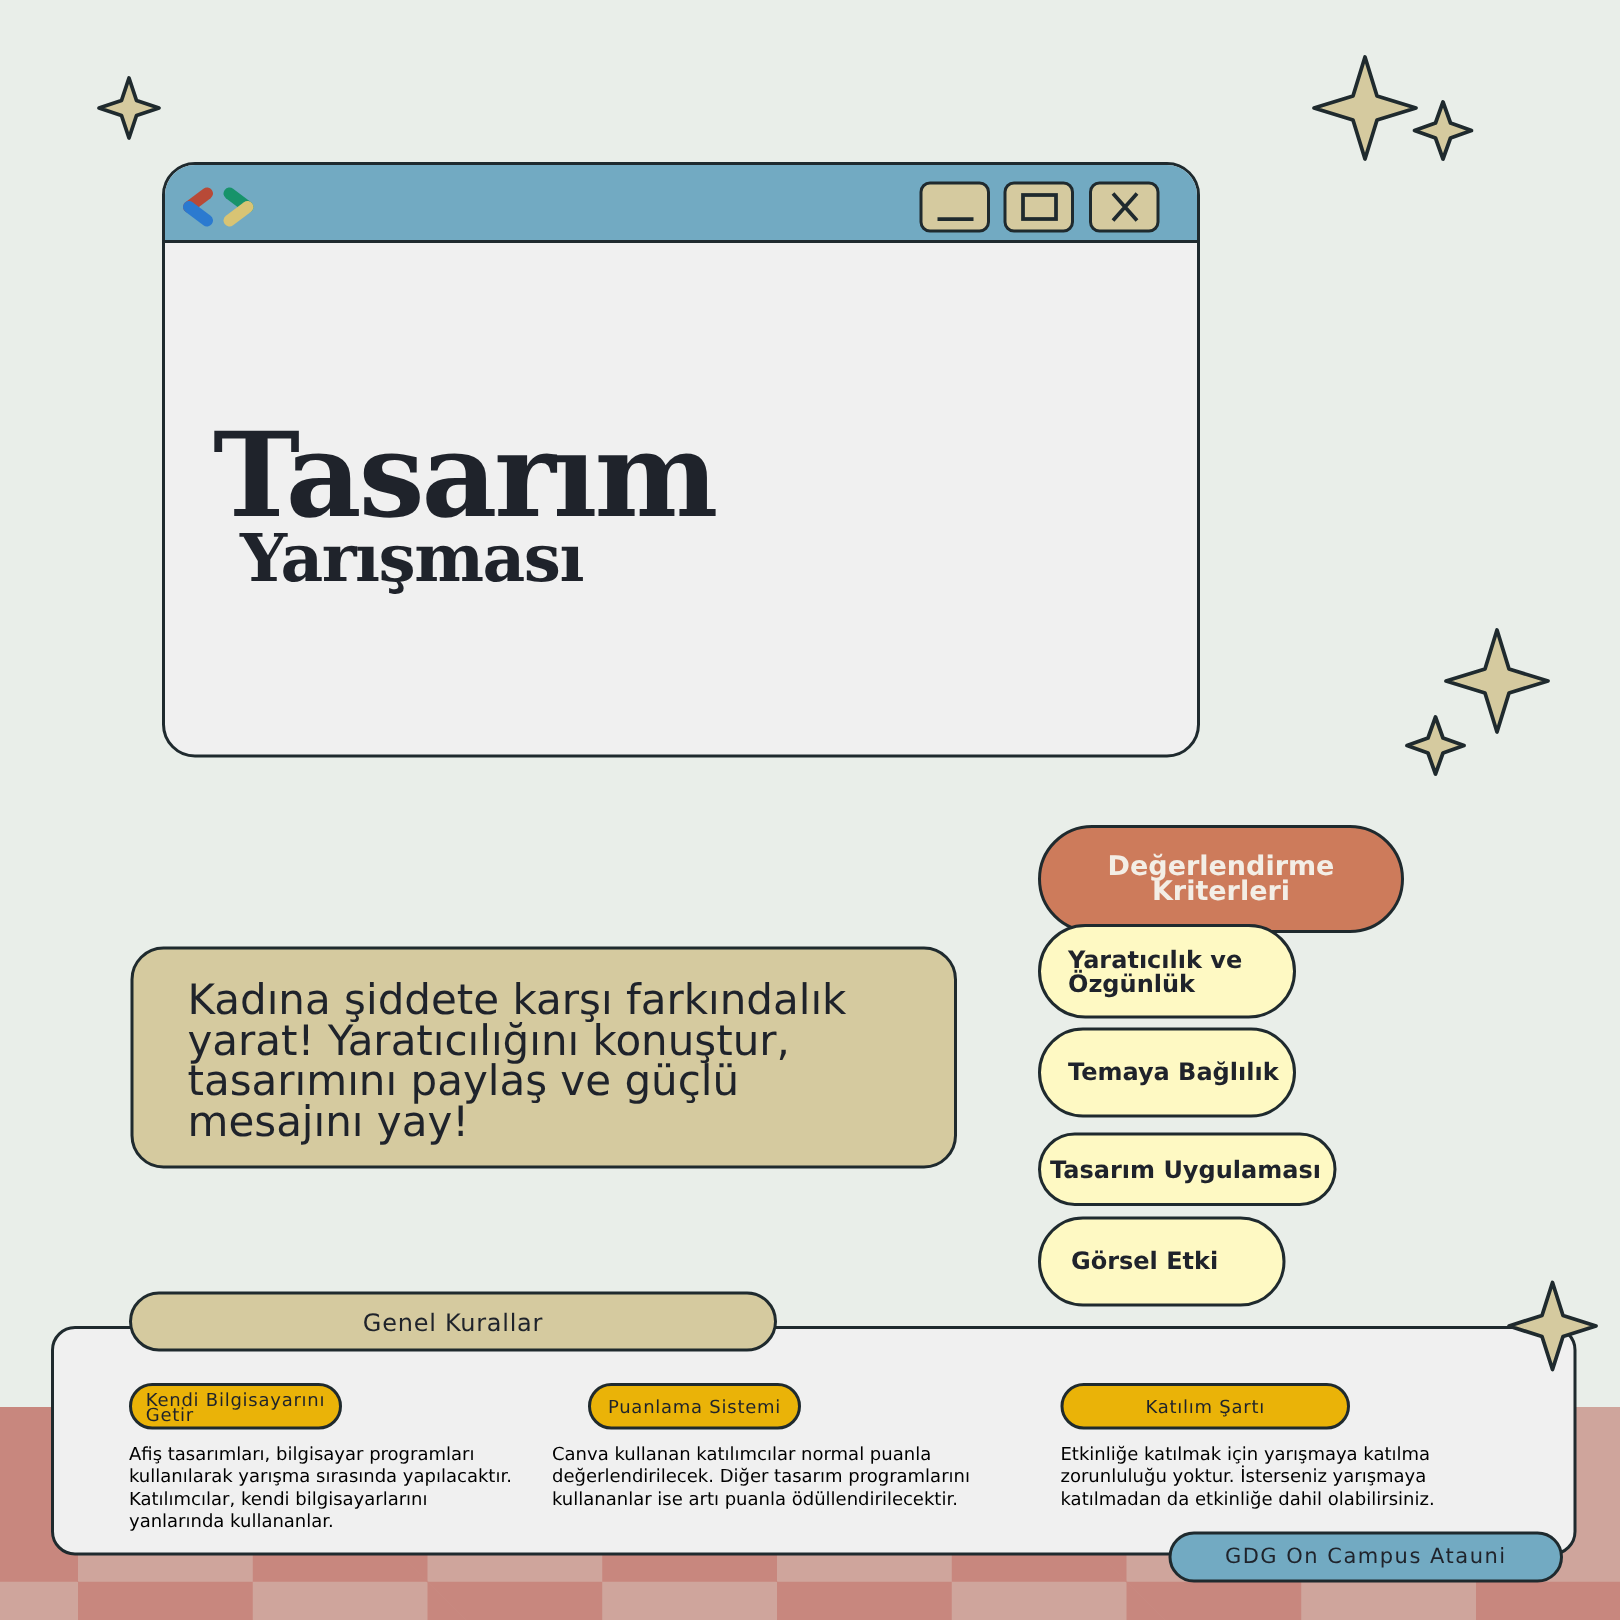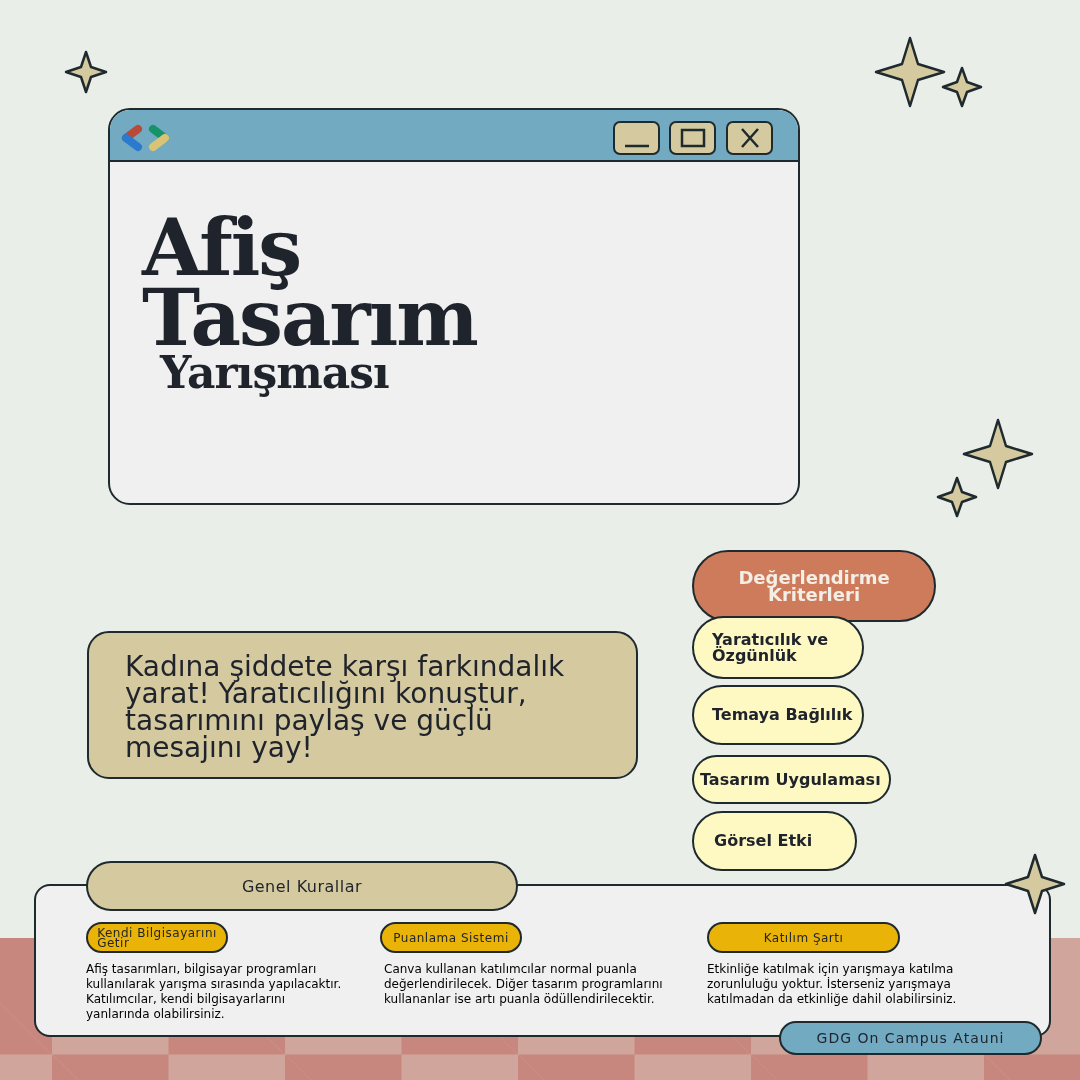--- a/index.html
+++ b/index.html
@@ -55,21 +55,21 @@
     .message {
       position: absolute; left: 87px; top: 631px; width: 551px; height: 148px;
       background: #d5ca9f; border: 2.5px solid #1f2a2e; border-radius: 22px;
       padding: 20px 36px; font-size: 28px; line-height: 27px; color: #1f232b;
     }
     .rules {
       position: absolute; left: 34px; top: 884px; width: 1017px; height: 153px;
       background: #f0f0f0; border: 2.5px solid #1f2a2e; border-radius: 16px;
     }
     .rules-head {
-      left: 86px; top: 861px; width: 432px; height: 50px; background: #d5ca9f; font-size: 16px; letter-spacing: 0.5px;
+      left: 86px; top: 861px; width: 432px; height: 40px; background: #d5ca9f; font-size: 16px; letter-spacing: 0.5px;
     }
     .rule-tag {
       position: absolute; top: 922px; height: 31px; background: #eab308; border: 2.5px solid #1f2a2e; border-radius: 20px;
       display: flex; align-items: center; justify-content: center; text-align: left;
       font-size: 12px; line-height: 10px; letter-spacing: 0.5px;
     }
     .rule-text {
       position: absolute; top: 962px; font-size: 12px; line-height: 15px; color: #000000;
     }
     .footer-pill {
@@ -114,21 +114,20 @@
       <svg width="28" height="22" viewBox="0 0 28 22">
           <rect x="3" y="3" width="22" height="16" fill="none" stroke="#1f2a2e" stroke-width="2.5"></rect>
         </svg>
     </div>
     <div class="winbtn" style="left:616px">
       <svg width="24" height="22" viewBox="0 0 24 22">
           <path d="M4 2 L20 20 M20 2 L4 20" stroke="#1f2a2e" stroke-width="2.5"></path>
         </svg>
     </div>
   </div>
-  <div class="title-text t1">Afiş</div>
   <div class="title-text t3">Yarışması</div>
   <div class="title-text t2">Tasarım</div>
 </div>
 
 <div class="message">Kadına şiddete karşı farkındalık yarat! Yaratıcılığını konuştur, tasarımını paylaş ve güçlü mesajını yay!</div>
 
 <div class="pill crit-head">
   <div>
     <div>Değerlendirme</div>
     <div>Kriterleri</div>
@@ -161,27 +160,27 @@
 <div class="rule-tag" style="left:86px;width:142px">
   <div>
     <div>Kendi Bilgisayarını</div>
     <div>Getir</div>
   </div>
 </div>
 <div class="rule-text" style="left:86px">
   <div>Afiş tasarımları, bilgisayar programları</div>
   <div>kullanılarak yarışma sırasında yapılacaktır.</div>
   <div>Katılımcılar, kendi bilgisayarlarını</div>
-  <div>yanlarında olabilirsiniz.</div>
+  <div>yanlarında kullananlar.</div>
 </div>
 
-<div class="rule-tag" style="left:380px;width:142px">
+<div class="rule-tag" style="left:392px;width:142px">
   <div>Puanlama Sistemi</div>
 </div>
-<div class="rule-text" style="left:384px">
+<div class="rule-text" style="left:368px">
   <div>Canva kullanan katılımcılar normal puanla</div>
   <div>değerlendirilecek. Diğer tasarım programlarını</div>
   <div>kullananlar ise artı puanla ödüllendirilecektir.</div>
 </div>
 
 <div class="rule-tag" style="left:707px;width:193px">
   <div>Katılım Şartı</div>
 </div>
 <div class="rule-text" style="left:707px">
   <div>Etkinliğe katılmak için yarışmaya katılma</div>

